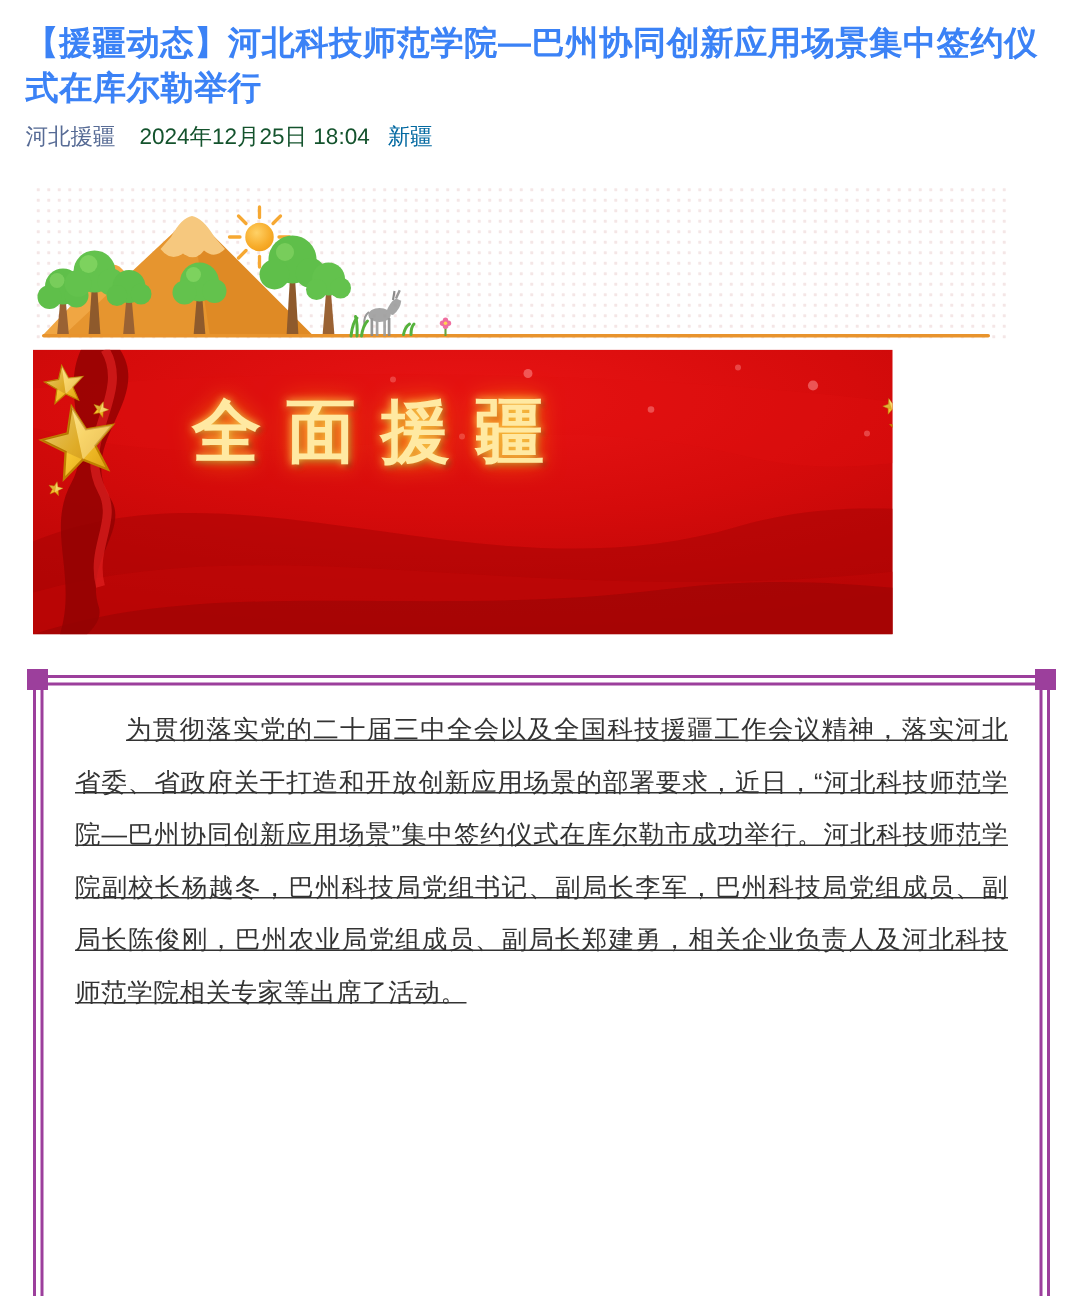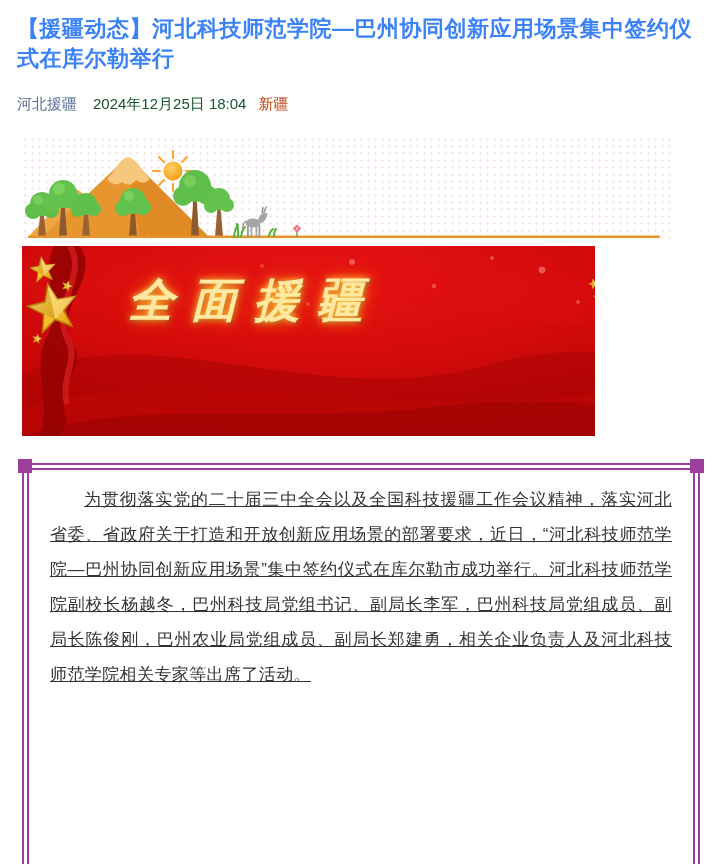--- a/index.html
+++ b/index.html
@@ -5,34 +5,34 @@
   html,body{margin:0;padding:0;background:#ffffff;}
   .page{
     position:relative;width:713px;height:864px;overflow:hidden;background:#fff;
     font-family:"Liberation Sans",sans-serif;
   }
   
   .title{
     margin:14px 20px 0 17px;font-size:22px;font-weight:bold;color:#3b82f6;
     line-height:1.36;letter-spacing:0.5px;
   }
-  .byline{margin:21px 20px 0 17px;font-size:15px;display:flex;align-items:flex-start;}
+  .byline{margin:8px 20px 0 17px;font-size:15px;display:flex;align-items:flex-start;}
   .author{color:#576b95;margin-right:16px;cursor:pointer;}
   .date{color:#14532d;margin-right:12px;}
-  .loc{color:#c2410c;}
+  .loc{color:#0369a1;}
   
   .hero{margin:22px 0 0 22px;width:649px;}
   .illustration{
     position:relative;width:649px;height:104px;
     background-image:radial-gradient(rgba(233,205,205,0.5) 1px, transparent 1.3px);
     background-size:7px 7px;
   }
   .illustration svg{position:absolute;left:0;top:0;}
   .banner{
-    margin-top:6px;position:relative;width:573px;height:190px;overflow:hidden;font-style:italic;
+    margin-top:6px;position:relative;width:573px;height:190px;overflow:hidden;
   }
   .banner svg{position:absolute;left:0;top:0;}
   .banner-text{
     position:absolute;left:106px;top:24px;
     font-family:"DejaVu Serif",serif;font-weight:bold;font-size:46px;
     color:#ffe9a2;letter-spacing:17px;white-space:nowrap;
     text-shadow:0 0 6px #ffd34d,0 0 16px rgba(255,150,0,.85),2px 2px 3px rgba(90,0,0,.55);
   }
   
   .article-box{position:relative;margin:27px 13px 0 22px;height:440px;}

